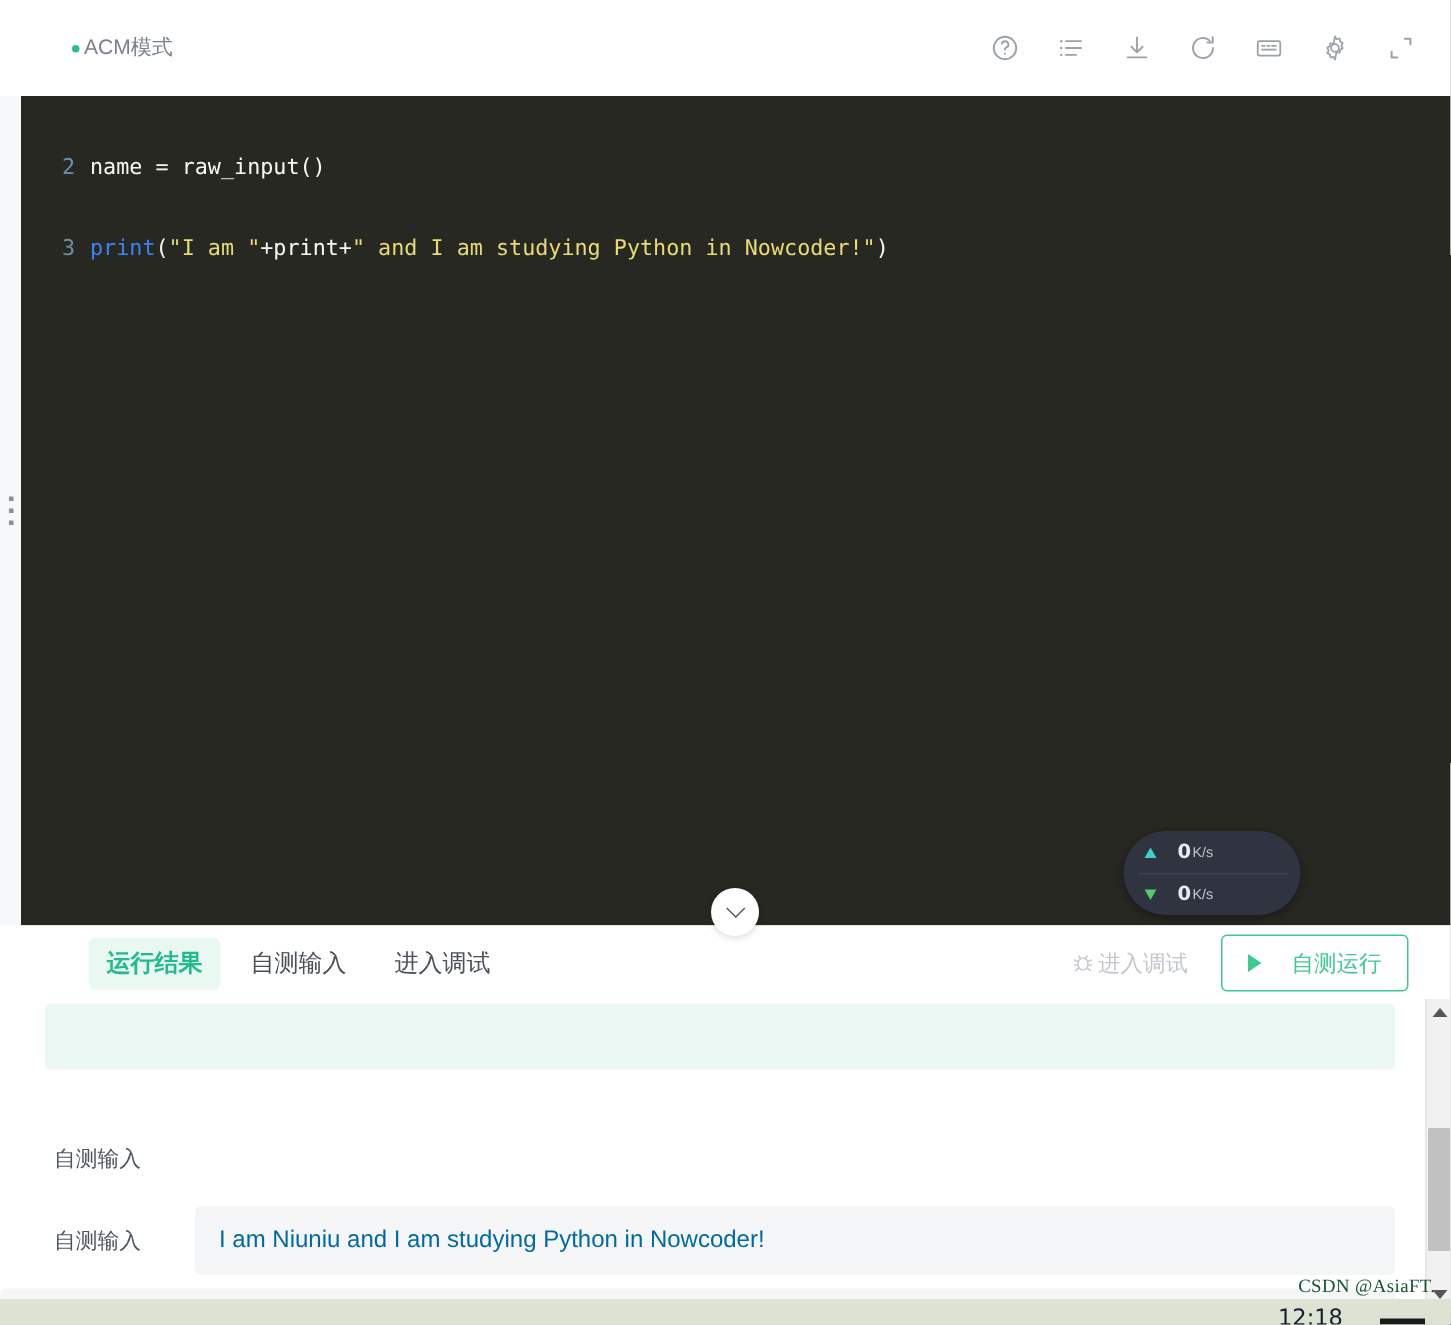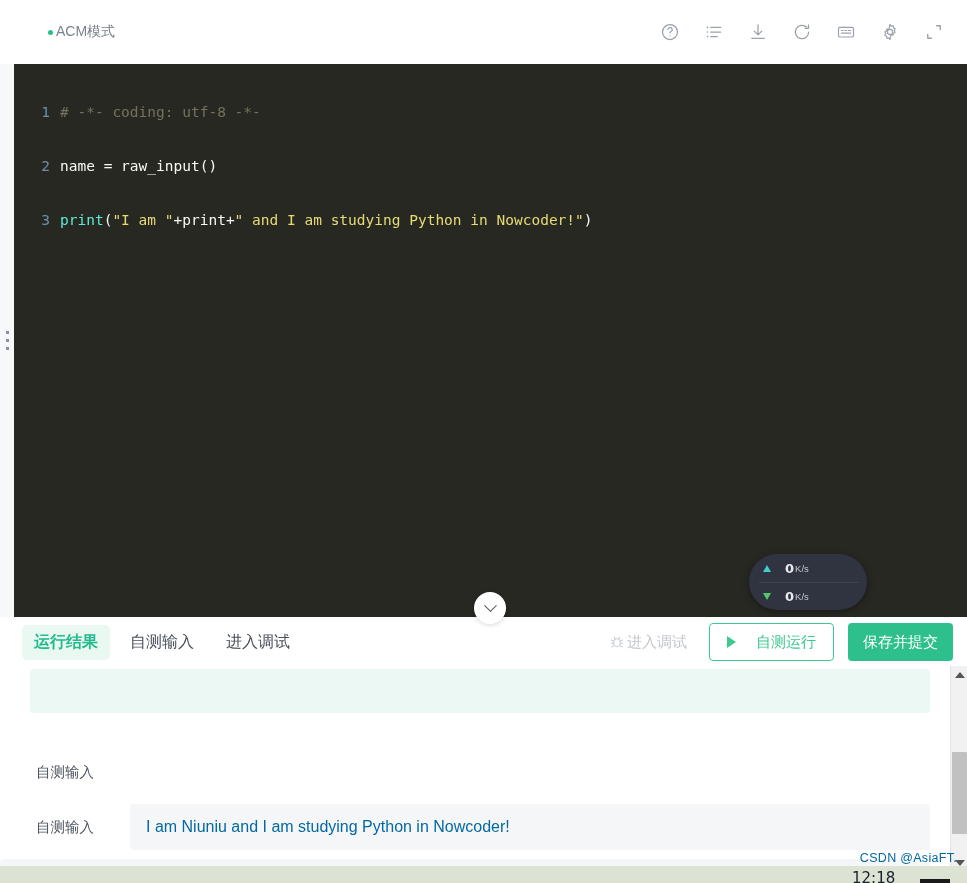--- a/index.html
+++ b/index.html
@@ -109,21 +109,21 @@
   .code .ln {
     display: inline-block;
     width: 46px;
     text-align: right;
     color: #6f8fa8;
     padding-right: 10px;
     user-select: none;
   }
   .c-comment { color: #75715e; }
   .c-plain   { color: #f8f8f2; }
-  .c-func    { color: #5eead4; text-align: center; }
+  .c-func    { color: #3b82f6; text-align: center; }
   .c-str     { color: #e6db74; }
   .c-paren   { color: #f8f8f2; }
 
   
   .net-widget {
     position: absolute;
     left: 735px; top: 478px;
     width: 160px; height: 80px;
   }
   .net-pill {
@@ -191,20 +191,21 @@
     width: 967px; height: 253px;
     background: #ffffff;
     border-top: 1px solid #ffffff;
   }
   .panel-bar {
     position: relative;
     height: 48px;
     display: flex; align-items: center;
     padding: 0 14px 0 22px;
     background: #ffffff;
+    margin-left: 37px;
   }
   .tabs { display: flex; align-items: center; gap: 8px; }
   .tab {
     font-size: 16px; color: #4a515a;
     padding: 7px 12px; border-radius: 5px;
     cursor: pointer; white-space: nowrap;
   }
   .tab.active {
     color: #22bb8e; background: #eaf8f2; font-weight: bold;
   }
@@ -313,22 +314,22 @@
     position: absolute; left: 852px; bottom: -4px;
     font-size: 15px; color: #15202b;
     font-family: "DejaVu Sans", sans-serif;
   }
   .clock-underline {
     position: absolute; left: 920px; bottom: 0px;
     width: 30px; height: 4px; background: #1a1a1a;
   }
   .watermark {
     position: absolute; right: 10px; bottom: 18px;
-    font-size: 12.5px; color: #0369a1;
-    font-family: Liberation Sans, sans-serif;
+    font-size: 12.5px; color: #14532d;
+    font-family: Liberation Serif, serif;
     z-index: 60; letter-spacing: .3px;
   }
 </style>
 </head>
 <body>
 
 <div id="app">
 
   <div class="toolbar">
 
@@ -392,21 +393,20 @@
   <div class="drag-handle">
     <span class="drag-dots">
       <i></i>
         <i></i>
         <i></i>
     </span>
   </div>
 
   <div class="editor-wrap">
     <div class="code">
-<div><span class="ln">1</span><span class="c-comment"># -*- coding: utf-8 -*-</span></div>
 <div><span class="ln">2</span><span class="c-plain">name = raw_input()</span></div>
 <div><span class="ln">3</span><span class="c-func">print</span><span class="c-paren">(</span><span class="c-str">"I am "</span><span class="c-plain">+print+</span><span class="c-str">" and I am studying Python in Nowcoder!"</span><span class="c-paren">)</span></div>
     </div>
 
     <div class="net-widget">
       <div class="net-pill">
         <div class="net-row up">
           <span class="net-arrow up"></span>
           <span class="net-val">0</span>
           <span class="net-unit">K/s</span>
@@ -443,21 +443,20 @@
           </svg>
         </span>
         <span>进入调试</span>
       </div>
 
       <div class="btn-run">
         <span class="play-tri"></span>
         <span>自测运行</span>
       </div>
 
-      <button class="btn-submit">保存并提交</button>
     </div>
 
     <div class="results">
       <div class="result-banner"></div>
 
       <div class="res-row r1">
         <div class="res-label">自测输入</div>
       </div>
 
       <div class="res-row r2">

